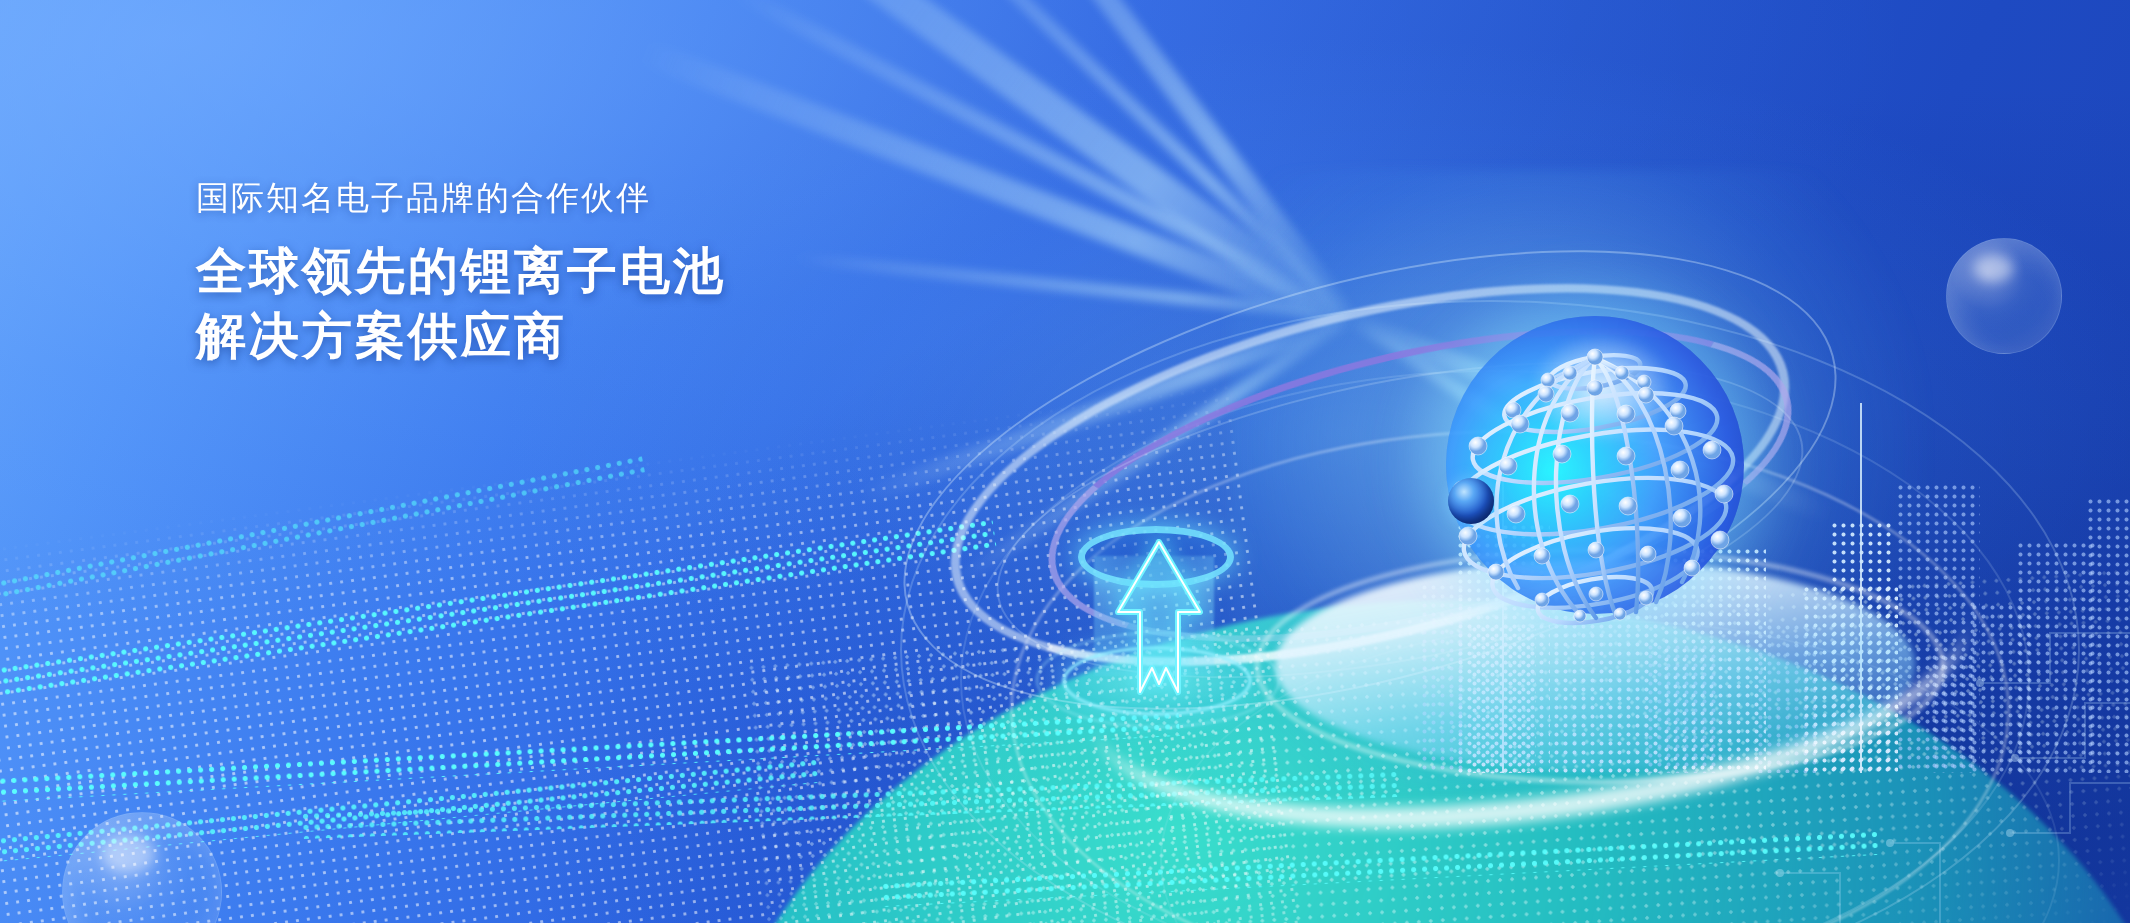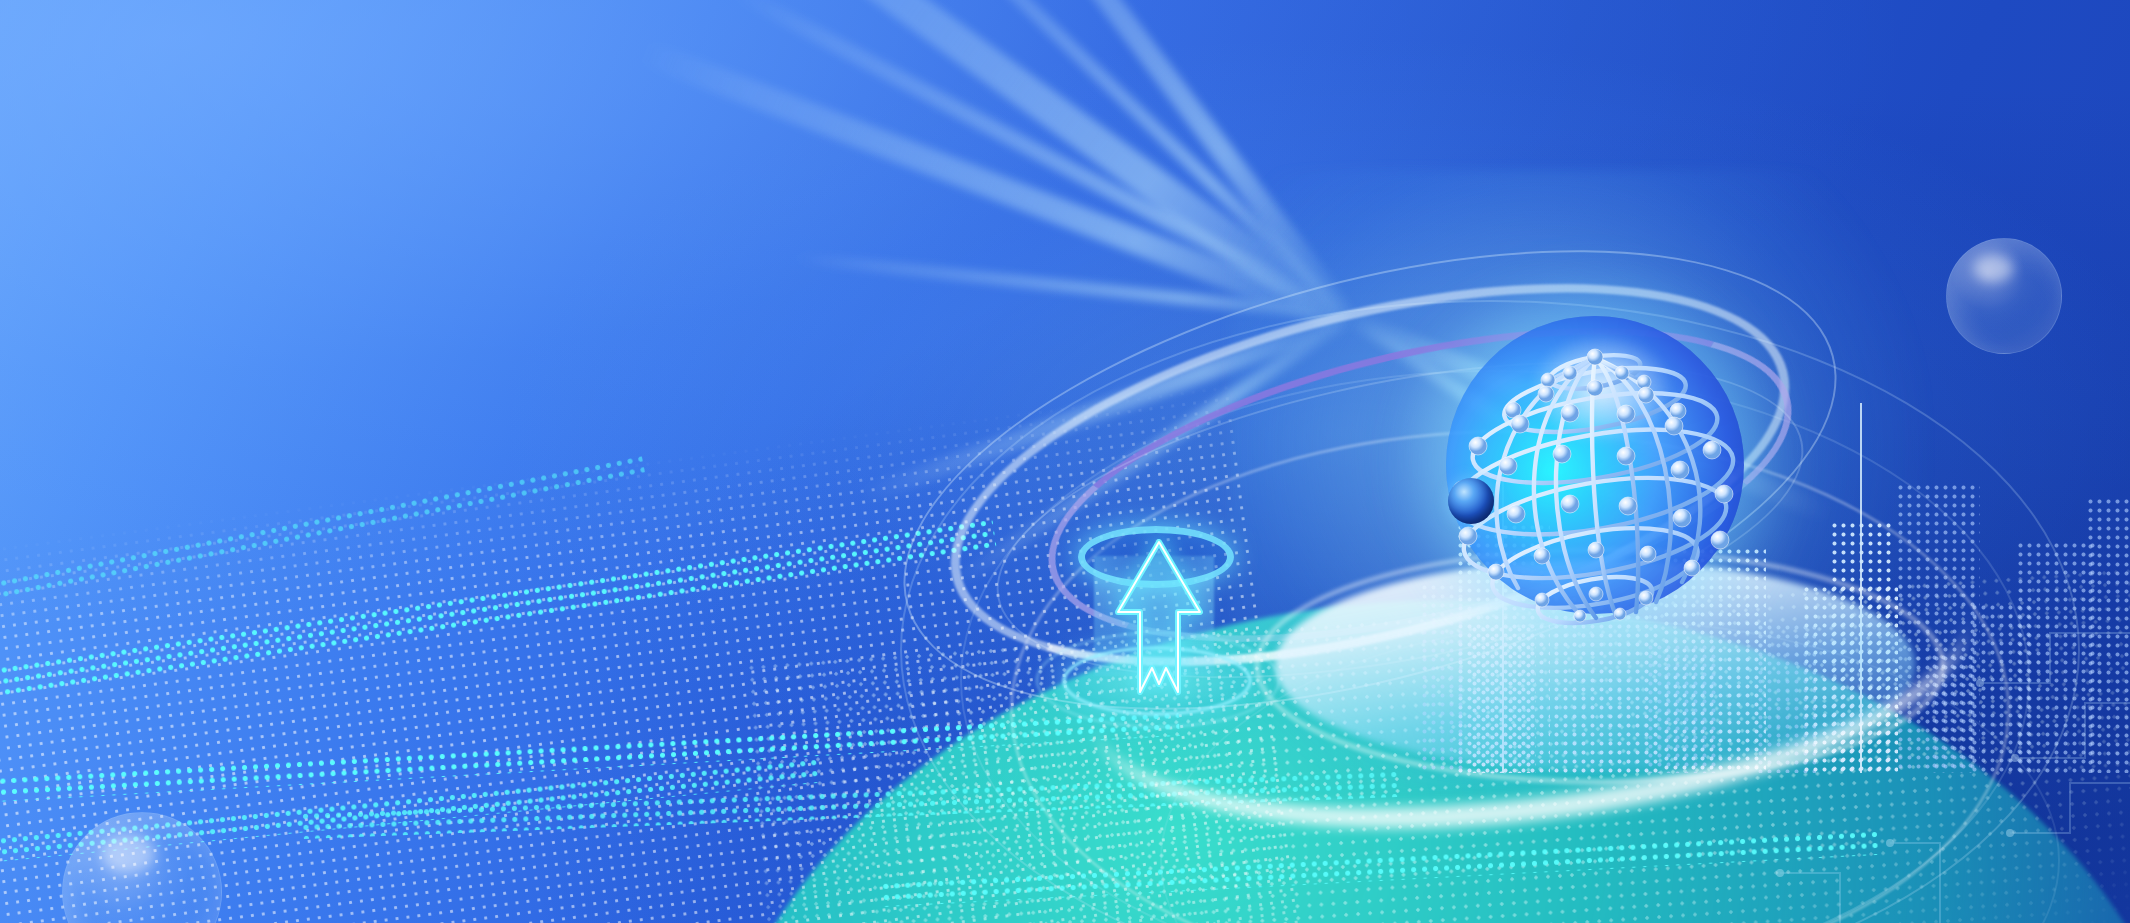--- a/index.html
+++ b/index.html
@@ -429,14 +429,21 @@
     <div class="portal-top"></div>
     <svg class="arrow-svg" viewBox="0 0 110 166">
       <path d="M55 8 L96 78 L74 78 L74 158 L62 134 L55 150 L48 134 L36 158 L36 78 L14 78 Z" fill="none" stroke="#6ef4ff" stroke-width="6" stroke-linejoin="round"></path>
       <path d="M55 8 L96 78 L74 78 L74 158 L62 134 L55 150 L48 134 L36 158 L36 78 L14 78 Z" fill="rgba(130,240,255,.18)" stroke="#ffffff" stroke-width="2" stroke-linejoin="round"></path>
     </svg>
   </div>
 
   <div class="bubble b-tr"></div>
   <div class="bubble b-bl"></div>
 
+  <div class="copy">
+    <p class="eyebrow">国际知名电子品牌的合作伙伴</p>
+    <h1 class="headline">
+      <span class="ln">全球领先的锂离子电池</span>
+      <span class="ln">解决方案供应商</span>
+    </h1>
+  </div>
 
 </div>
 
 </body></html>

